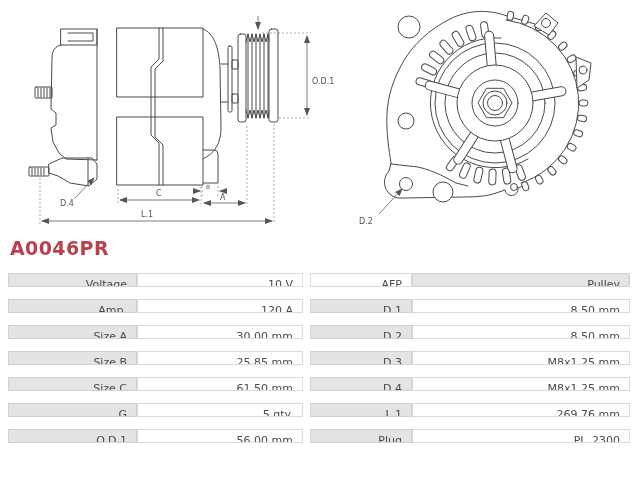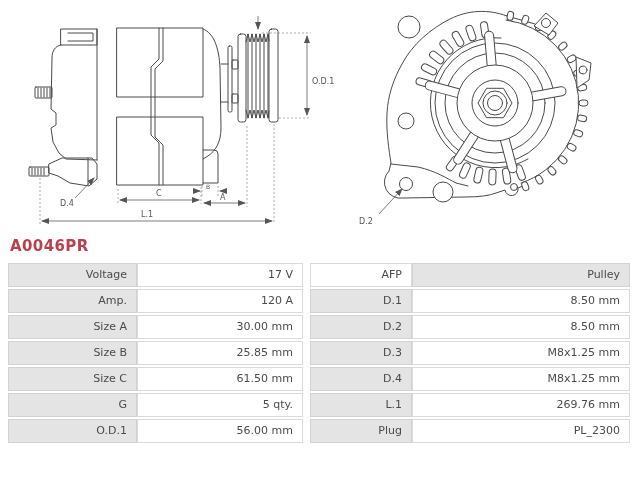--- a/index.html
+++ b/index.html
@@ -14,40 +14,41 @@
   #drawing{position:absolute;left:0;top:0;}
   .ln{fill:none;stroke:#4a4a4a;stroke-width:1;stroke-linejoin:round;stroke-linecap:round;}
   .fw{fill:#ffffff;stroke:#4a4a4a;stroke-width:1;stroke-linejoin:round;}
   .dim{fill:none;stroke:#5a5a5a;stroke-width:0.8;}
   .dot{fill:none;stroke:#8a8a8a;stroke-width:0.7;stroke-dasharray:2 2;}
   .dimtext{font:8px "DejaVu Sans",sans-serif;fill:#555555;}
   .dimtext.small{font-size:6px;}
   
   .part-title{
     position:absolute;left:10px;top:237px;
-    font-size:15px;font-weight:bold;letter-spacing:.4px;
+    font-size:19px;font-weight:bold;letter-spacing:.4px;
     color:#b8414d;
   }
   
   .spec-table{
     position:absolute;left:8px;top:263px;
     display:grid;
     grid-template-columns:129px 166px 7px 102px 218px;
     grid-auto-rows:24px;
     row-gap:2px;
   }
   .cell{
     box-sizing:border-box;
     border:1px solid #d6d6d6;
     font-size:11px;color:#4a4a4a;
     text-align:right;
     line-height:22px;
     padding-right:9px;
     white-space:nowrap;
     overflow:hidden;
+    margin-top:10px;
   }
   .cell.lbl{background:#e4e4e4;border-color:#d2d2d2;}
   .cell.val{background:#ffffff;border-color:#dadada;}
   .gapcol{background:transparent;}
 </style>
 </head>
 <body>
 
 <svg id="drawing" width="640" height="235" viewBox="0 0 640 235" xmlns="http://www.w3.org/2000/svg">
   <defs>
@@ -214,21 +215,21 @@
       <text class="dimtext" x="359" y="224">D.2</text>
     </g>
   </g>
 </svg>
 
 <div class="part-title">A0046PR</div>
 
 <div class="spec-table">
 
   <div class="cell lbl">Voltage</div>
-  <div class="cell val">17 V</div>
+  <div class="cell val">10 V</div>
   <div class="gapcol"></div>
   <div class="cell val">AFP</div>
   <div class="cell lbl">Pulley</div>
 
   <div class="cell lbl">Amp.</div>
   <div class="cell val">120 A</div>
   <div class="gapcol"></div>
   <div class="cell lbl">D.1</div>
   <div class="cell val">8.50 mm</div>
 

